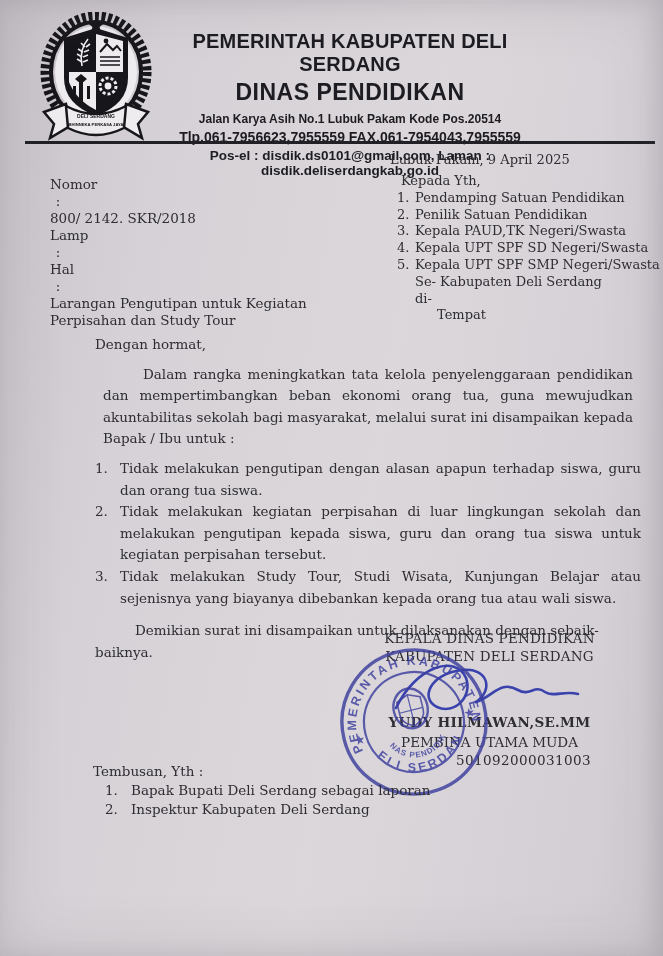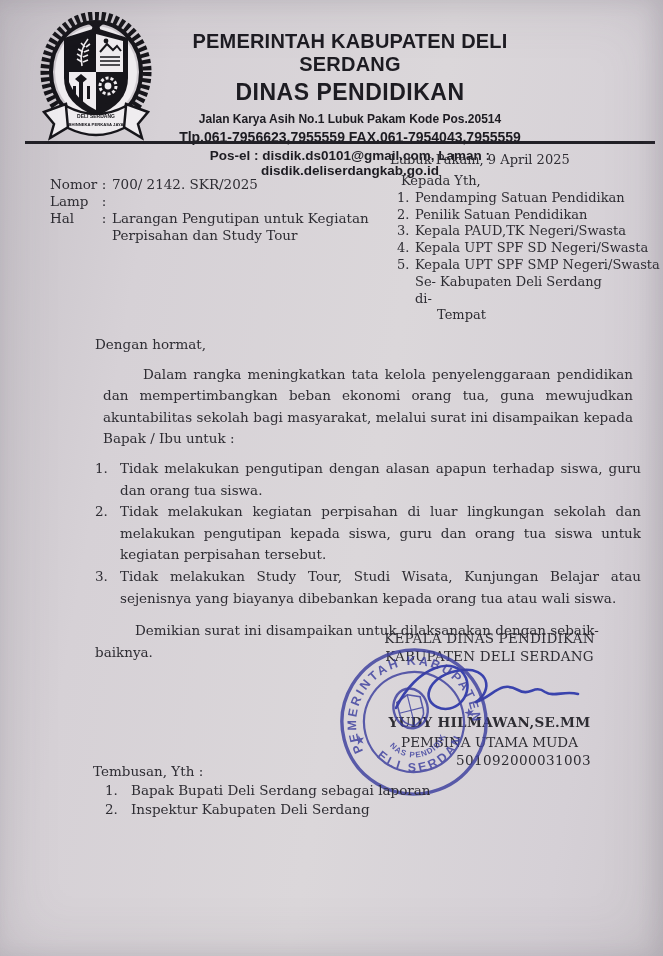--- a/index.html
+++ b/index.html
@@ -24,21 +24,21 @@
   }
   .lh-gov{font-size:20px;letter-spacing:.2px;text-align:center;}
   .lh-agency{font-size:23px;letter-spacing:.5px;margin-top:3px;}
   .lh-addr{font-size:12px;margin-top:6px;}
   .lh-tlp{font-size:14px;margin-top:3px;}
   .lh-mail{font-size:13.5px;margin-top:3px;}
   .rule{position:absolute;left:25px;top:141px;width:630px;height:3px;background:#212026;}
   
   .date-line{position:absolute;left:390px;top:152px;font-size:13px;}
   .meta{position:absolute;left:50px;top:176px;font-size:13.5px;line-height:17px;}
-  .meta-row{display:flex;}
+  .meta-row{display:flex;flex-direction:column;}
   .meta-label{width:46px;}
   .meta-colon{width:16px;text-align:center;}
   .recipients{position:absolute;left:397px;top:173px;font-size:13px;line-height:16.8px;}
   .rcpt-row{display:flex;}
   .rcpt-num{width:18px;}
   .rcpt-region{padding-left:18px;}
   .rcpt-di{padding-left:18px;}
   .rcpt-place{padding-left:40px;}
   
   .body{position:absolute;left:95px;top:334px;width:546px;font-size:13.5px;line-height:21.6px;}
@@ -124,21 +124,21 @@
     </div>
   </div>
   <div class="rule"></div>
 
   <div class="date-line">Lubuk Pakam,  9 April 2025</div>
 
   <div class="meta">
     <div class="meta-row">
       <span class="meta-label">Nomor</span>
       <span class="meta-colon">:</span>
-      <span>700/ 2142. SKR/2025</span>
+      <span>800/ 2142. SKR/2018</span>
     </div>
     <div class="meta-row">
       <span class="meta-label">Lamp</span>
       <span class="meta-colon">:</span>
       <span></span>
     </div>
     <div class="meta-row">
       <span class="meta-label">Hal</span>
       <span class="meta-colon">:</span>
       <span>

